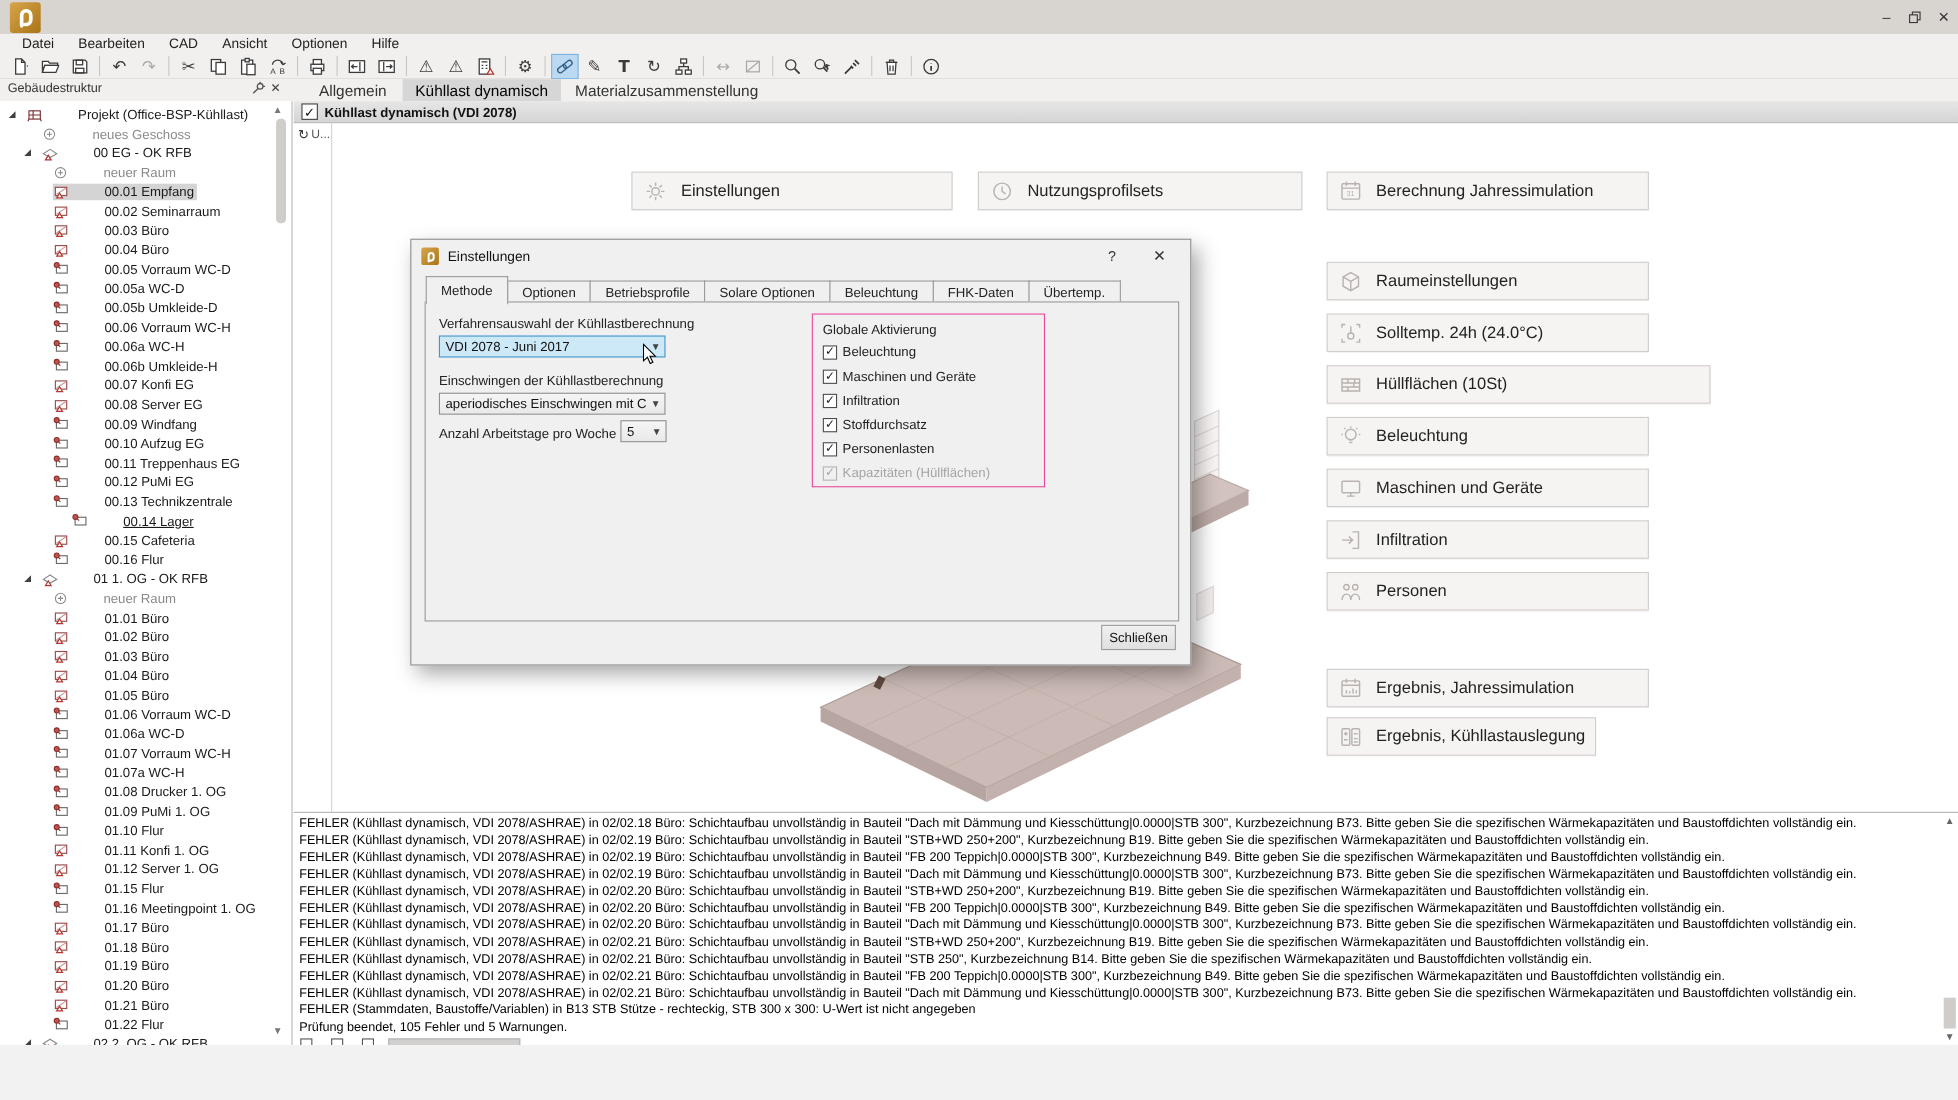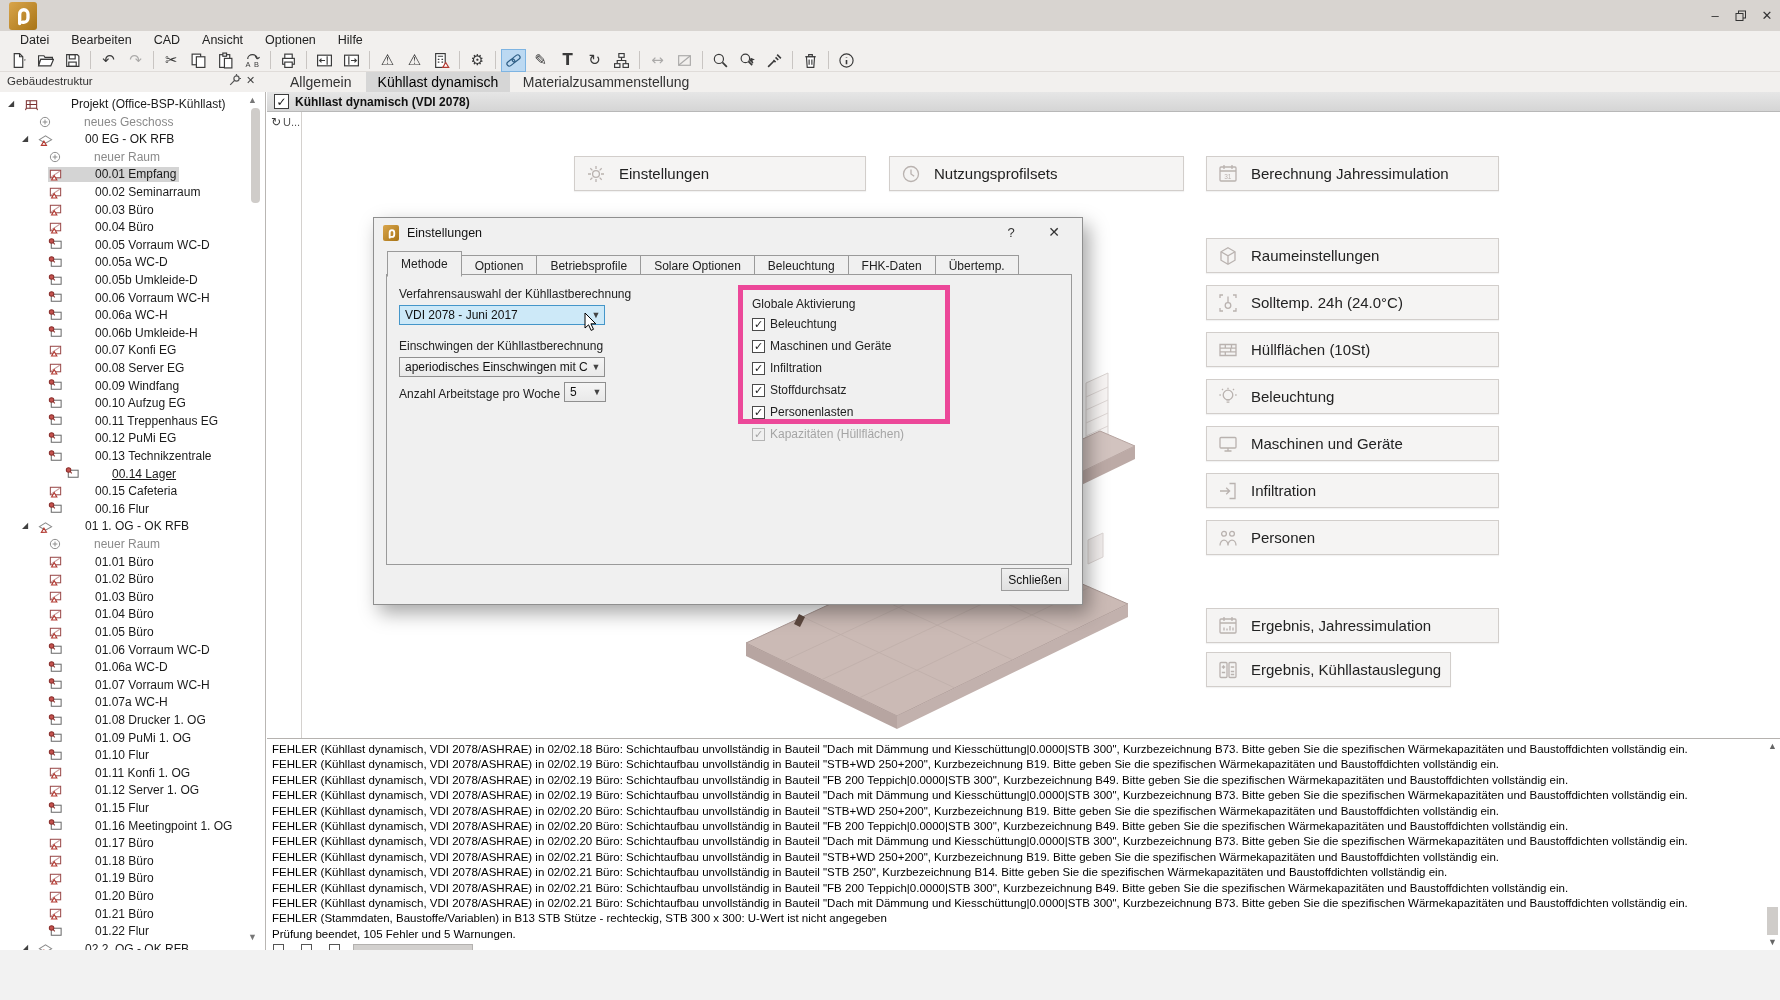--- a/index.html
+++ b/index.html
@@ -61,21 +61,21 @@
   .dtab{height:20px;display:flex;align-items:center;padding:0 13px;font-size:12px;color:#222;
         border:1px solid #9a9a9a;border-bottom:none;background:#f0f0f0;margin-right:-1px;position:relative;}
   .dtab.active{height:24px;z-index:3;border-bottom:1px solid #f0f0f0;margin-bottom:-1px;background:#f0f0f0;}
   #dlg-body{position:absolute;left:12px;top:56px;width:686px;height:291px;border:1px solid #9a9a9a;background:#f0f0f0;box-sizing:border-box;}
   .dlabel{position:absolute;font-size:12px;color:#222;}
   .combo{position:absolute;height:20px;border:1px solid #8f8f8f;background:linear-gradient(#f5f5f5,#e9e9e9);
          display:flex;align-items:center;box-sizing:border-box;font-size:12px;color:#111;}
   .combo .cv{flex:1;padding-left:5px;white-space:nowrap;overflow:hidden;}
   .combo .carr{width:16px;text-align:center;font-size:9px;color:#444;}
   .combo.focus{background:#cde9f8;border-color:#4596c9;}
-  #groupbox{position:absolute;left:351px;top:10px;width:212px;height:139px;border:5px solid #ec4899;background:#f0f0f0;box-sizing:border-box;}
+  #groupbox{position:absolute;left:351px;top:10px;width:212px;height:158px;border:1px solid #ec4899;background:#f0f0f0;box-sizing:border-box;}
   #grouptitle{font-size:12px;color:#222;margin:7px 0 6px 9px;}
   .cbrow{display:flex;align-items:center;margin:0 0 8px 9px;}
   .cbbox{width:13px;height:13px;background:#fff;border:1px solid #4a4a4a;display:flex;align-items:center;justify-content:center;
          font-size:11px;font-weight:700;color:#222;line-height:1;margin-right:5px;box-sizing:border-box;}
   .cbrow .cblbl{font-size:12px;color:#222;}
   .cbrow.disabled .cbbox{border-color:#b3b3b3;color:#a5a5a5;background:#f0f0f0;}
   .cbrow.disabled .cblbl{color:#a5a5a5;}
   #dlg-closebtn{position:absolute;right:13px;bottom:13px;width:66px;height:21px;background:linear-gradient(#f0f0f0,#e0e0e0);
                 border:1px solid #9c9c9c;font-size:12px;color:#111;display:flex;align-items:center;justify-content:center;}
   
@@ -960,21 +960,21 @@
       <div class="bigbtn" style="left: 1206px; top: 285px; width: 293px; height: 35px;">
         <span class="bicon">
           <svg width="22" height="22" viewBox="0 0 22 22" fill="none" stroke="#b9b2af" stroke-width="1.3">
             <path d="M3 6V3h3M16 3h3v3M3 16v3h3M16 19h3v-3"></path>
             <circle cx="11" cy="13.5" r="2.8"></circle>
             <path d="M11 10.7V4.5"></path>
           </svg>
         </span>
         <span>Solltemp. 24h (24.0°C)</span>
       </div>
-      <div class="bigbtn" style="left: 1206px; top: 332px; width: 293px; height: 35px;">
+      <div class="bigbtn" style="left: 1206px; top: 332px; width: 349px; height: 35px;">
         <span class="bicon">
           <svg width="22" height="22" viewBox="0 0 22 22" fill="none" stroke="#b9b2af" stroke-width="1.3">
             <path d="M3 5.5h16v11H3zM3 9.2h16M3 12.8h16M8.3 5.5v3.7M13.7 9.2v3.6M8.3 12.8v3.7M14.5 5.5v3.7"></path>
           </svg>
         </span>
         <span>Hüllflächen (10St)</span>
       </div>
       <div class="bigbtn" style="left: 1206px; top: 379px; width: 293px; height: 35px;">
         <span class="bicon">
           <svg width="22" height="22" viewBox="0 0 22 22" fill="none" stroke="#b9b2af" stroke-width="1.3">

